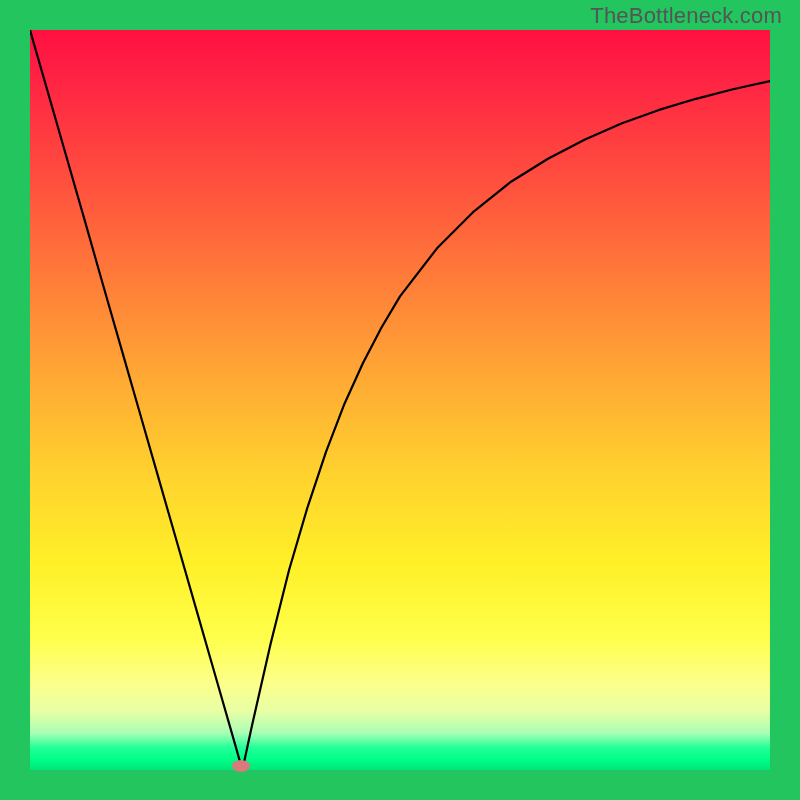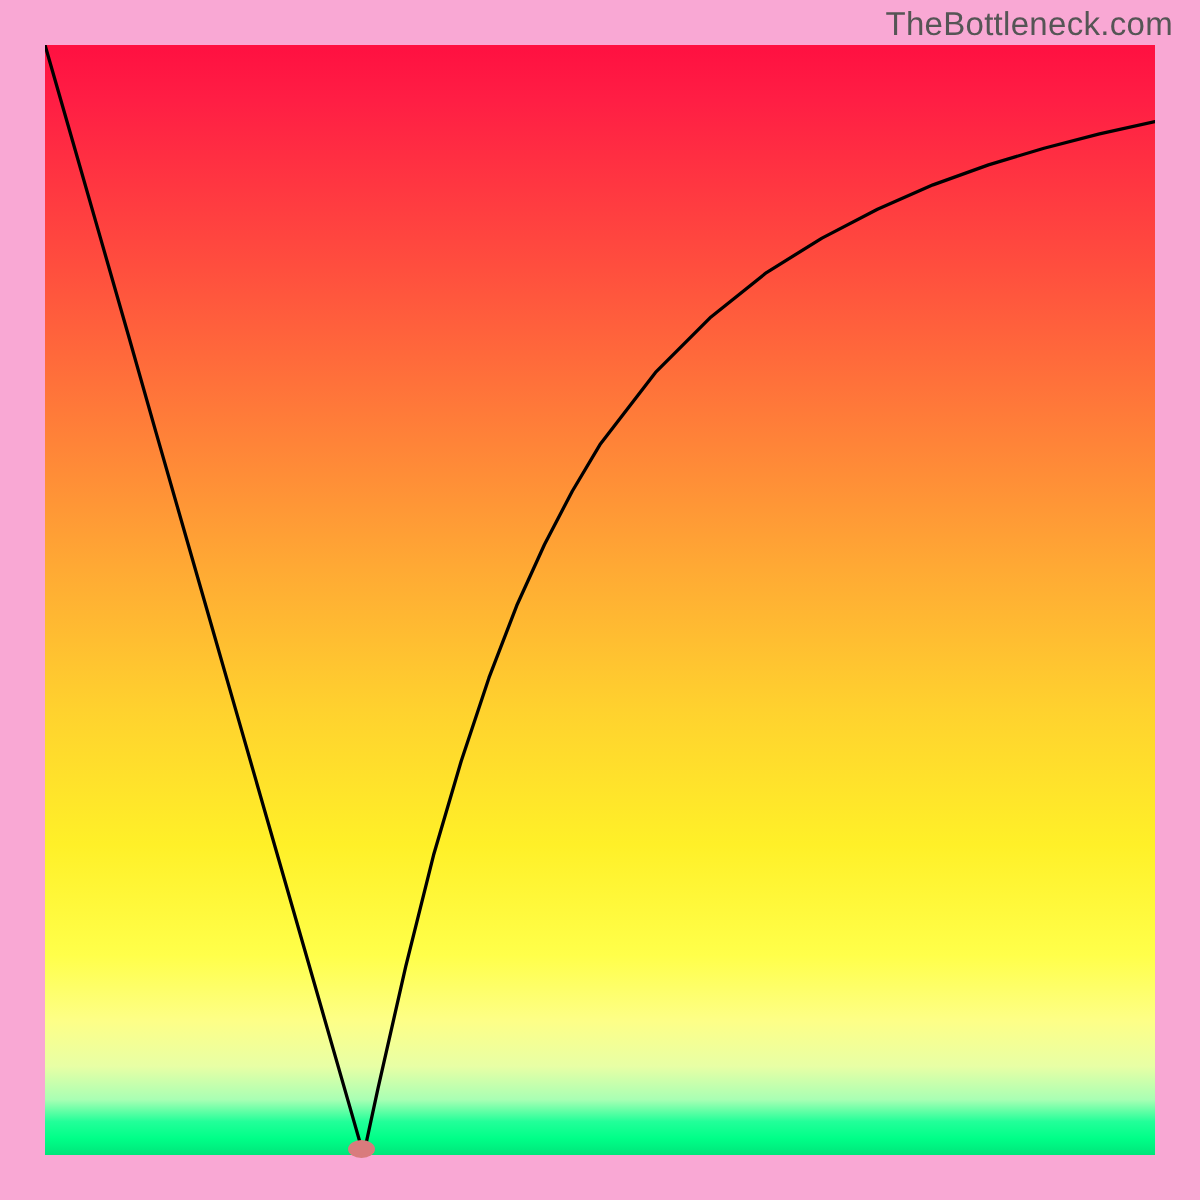--- a/index.html
+++ b/index.html
@@ -8,21 +8,21 @@
     width: 800px;
     height: 800px;
     background: #000;
     overflow: hidden;
     font-family: Arial, Helvetica, sans-serif;
   }
   .frame {
     position: relative;
     width: 800px;
     height: 800px;
-    background: #f9a8d4;
+    background: #22c55e;
   }
   .watermark {
     position: absolute;
     top: 3px;
     right: 18px;
     color: #555;
     font-size: 22px;
     letter-spacing: 0.2px;
     z-index: 10;
   }

